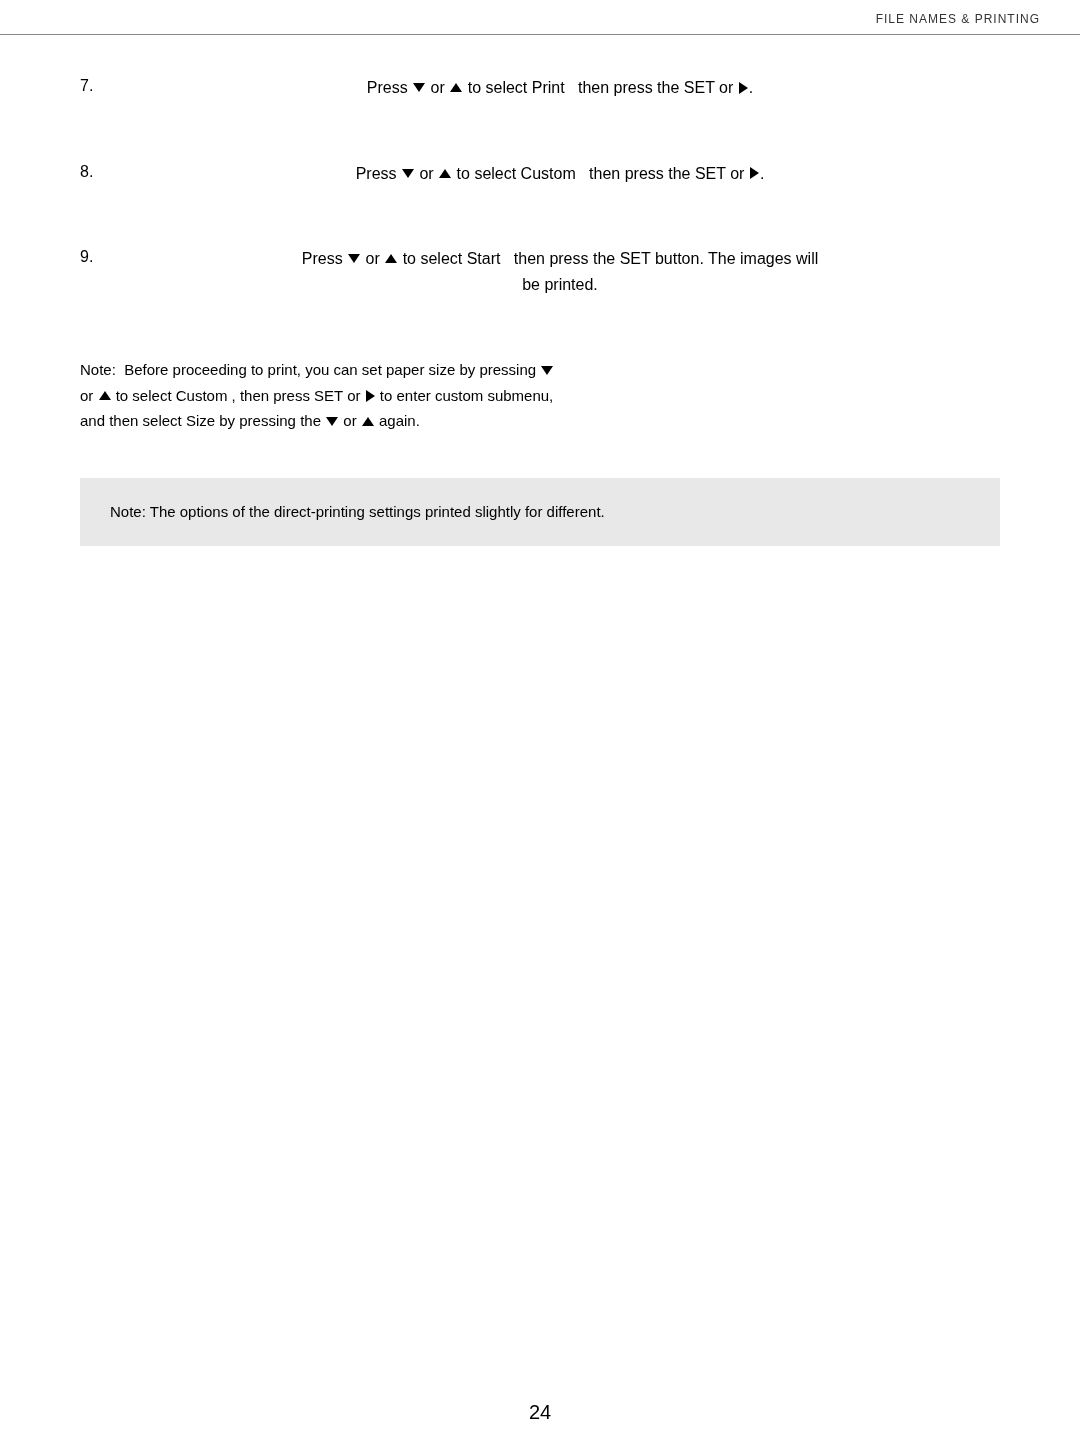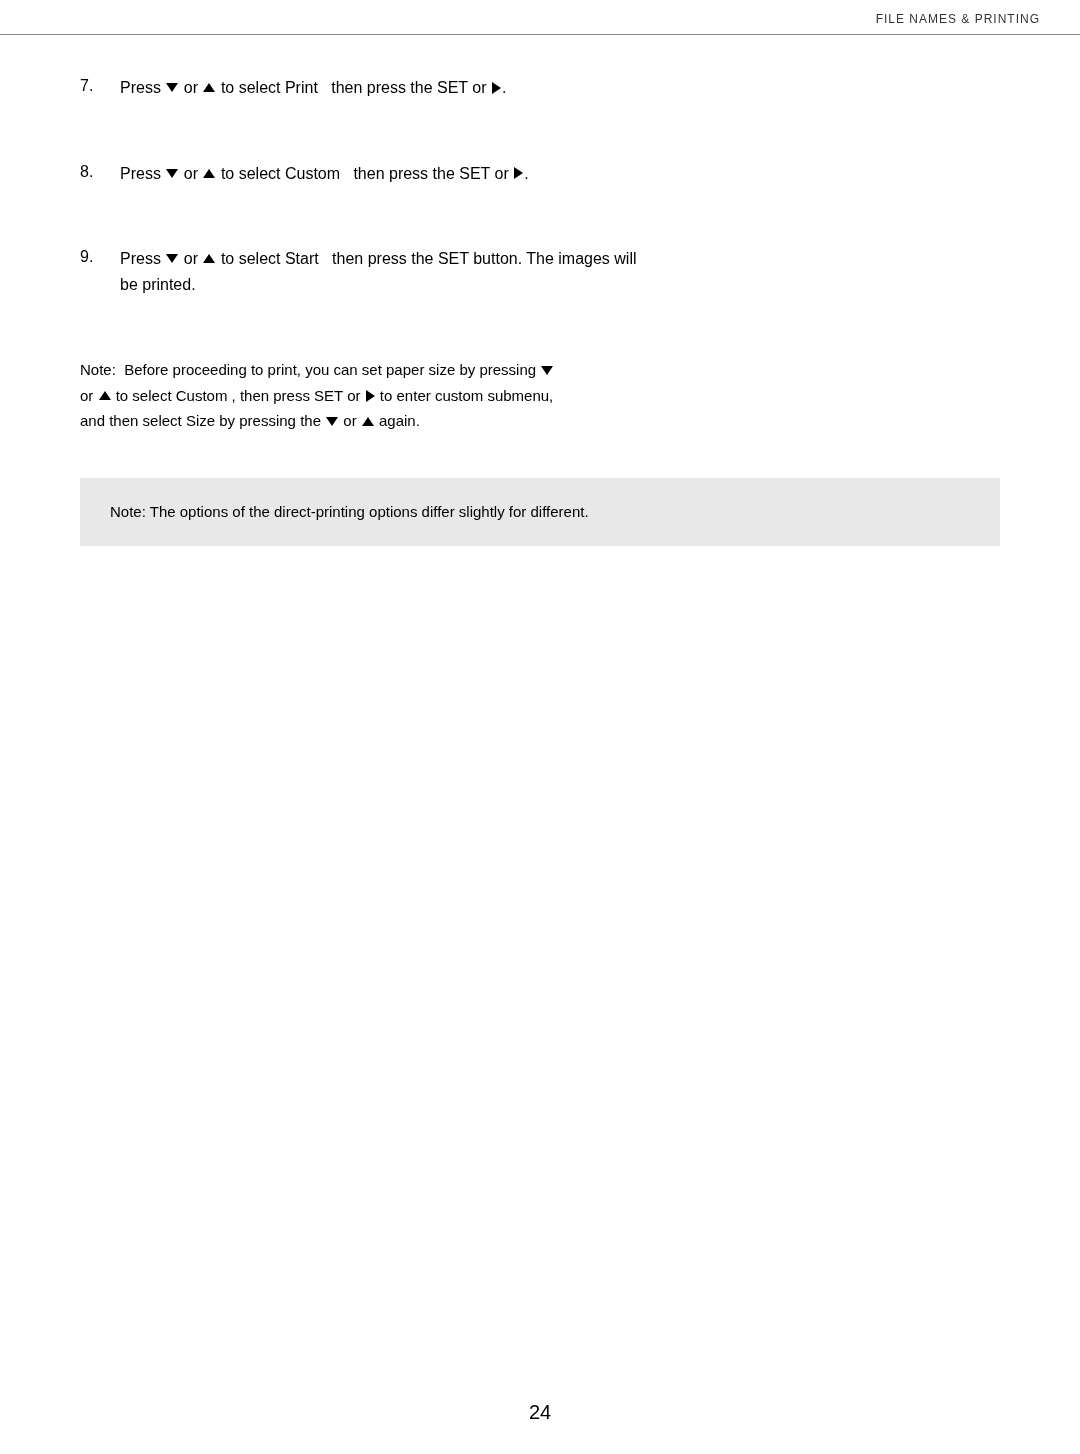--- a/index.html
+++ b/index.html
@@ -45,20 +45,21 @@
     .step-number {
       min-width: 40px;
       font-size: 16px;
       padding-top: 2px;
     }
 
     .step-text {
       font-size: 16px;
       line-height: 1.6;
       flex: 1;
+      text-align: center;
     }
 
     .arrow-down {
       display: inline-block;
       width: 0;
       height: 0;
       border-left: 6px solid transparent;
       border-right: 6px solid transparent;
       border-top: 9px solid #000;
       vertical-align: middle;
@@ -151,18 +152,18 @@
 
   <div class="note-block">
     <span>
       Note: &nbsp;Before proceeding to print, you can set paper size by pressing <span class="arrow-down"></span><br>
       or <span class="arrow-up"></span> to select Custom , then press SET or <span class="arrow-right"></span> to enter custom submenu,<br>
       and then select Size by pressing the <span class="arrow-down"></span> or <span class="arrow-up"></span> again.
     </span>
   </div>
 
   <div class="note-box">
-    <span>Note:  The options of the direct-printing options differ slightly for different.</span>
+    <span>Note:  The options of the direct-printing settings printed slightly for different.</span>
   </div>
 
 </div>
 
 <div class="page-number">24</div>
 
 </body></html>

